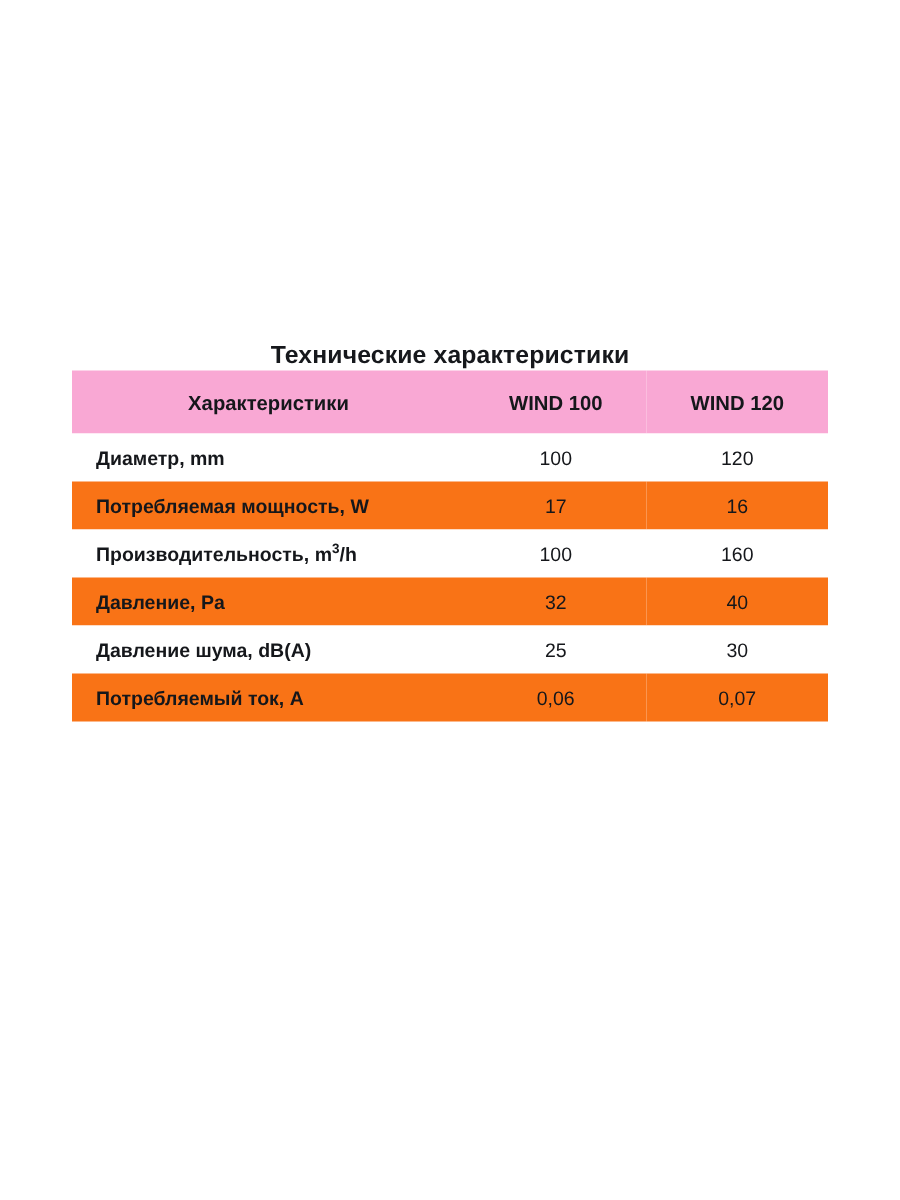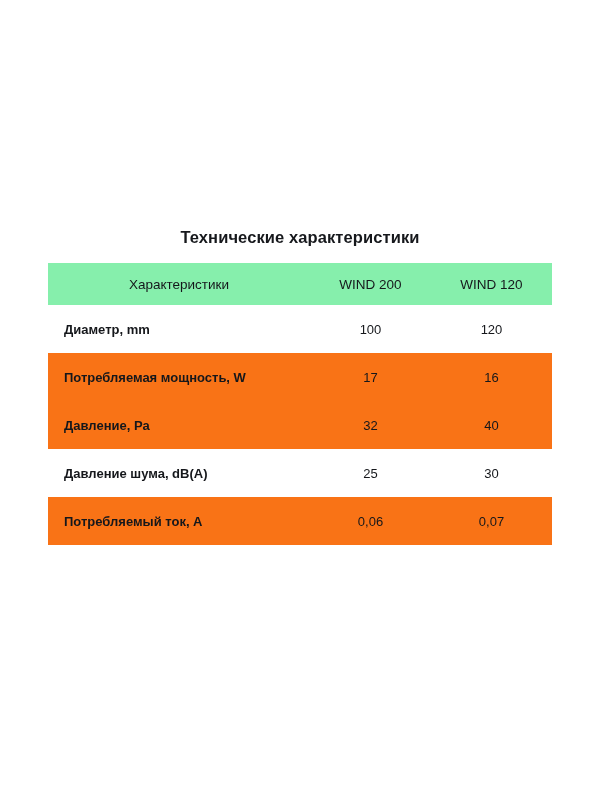--- a/index.html
+++ b/index.html
@@ -24,55 +24,54 @@
     left: 48px;
     top: 228px;
     width: 504px;
   }
   .spec-title {
     text-align: center;
     font-size: 16.5px;
     font-weight: bold;
     color: #16181c;
     letter-spacing: 0.1px;
-    margin-bottom: 16px;
   }
   table.spec-table {
     border-collapse: collapse;
     width: 100%;
     table-layout: fixed;
   }
   table.spec-table th,
   table.spec-table td {
     padding: 0;
     margin: 0;
   }
   .head-row th {
-    background: #86efac;
+    background: #f9a8d4;
     height: 42px;
     font-size: 13.5px;
-    font-weight: normal;
+    font-weight: bold;
     color: #15171b;
     vertical-align: middle;
   }
   .col-name {
     width: 262px;
     text-align: left;
     padding-left: 16px !important;
   }
   .col-val {
     width: 121px;
     text-align: center;
   }
   .head-row .col-name {
     text-align: center;
     padding-left: 0 !important;
   }
   tbody tr {
-    height: 48px;
+    height: 32px;
     margin-top: 41px;
   }
   tbody tr.odd {
     background: #ffffff;
   }
   tbody tr.even {
     background: #f97316;
   }
   tbody td {
     font-size: 13px;
@@ -99,38 +98,43 @@
 
 <div class="page">
   <div class="spec-block">
 
     <div class="spec-title">Технические характеристики</div>
 
     <table class="spec-table">
       <thead>
         <tr class="head-row">
           <th class="col-name">Характеристики</th>
-          <th class="col-val">WIND 200</th>
+          <th class="col-val">WIND 100</th>
           <th class="col-val">WIND 120</th>
         </tr>
       </thead>
       <tbody>
 
         <tr class="odd">
           <td class="col-name">Диаметр, mm</td>
           <td class="col-val">100</td>
           <td class="col-val">120</td>
         </tr>
 
         <tr class="even">
           <td class="col-name">Потребляемая мощность, W</td>
           <td class="col-val">17</td>
           <td class="col-val">16</td>
         </tr>
 
+        <tr class="odd">
+          <td class="col-name"><span>Производительность, m</span><sup>3</sup><span>/h</span></td>
+          <td class="col-val">100</td>
+          <td class="col-val">160</td>
+        </tr>
 
         <tr class="even">
           <td class="col-name">Давление, Pa</td>
           <td class="col-val">32</td>
           <td class="col-val">40</td>
         </tr>
 
         <tr class="odd">
           <td class="col-name">Давление шума, dB(A)</td>
           <td class="col-val">25</td>

